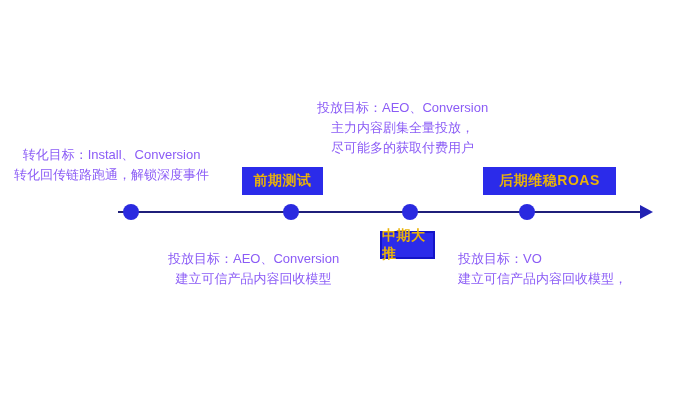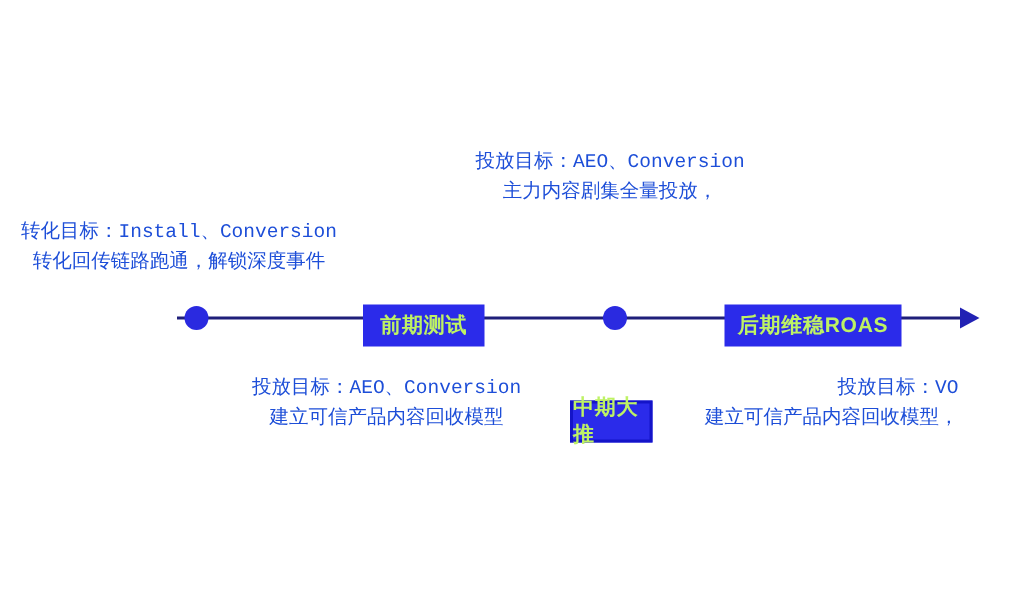--- a/index.html
+++ b/index.html
@@ -51,53 +51,51 @@
   }
   .milestone-dot.d0 { left: 123px; }
   .milestone-dot.d1 { left: 283px; }
   .milestone-dot.d2 { left: 402px; }
   .milestone-dot.d3 { left: 519px; }
 
   
   .phase-box {
     position: absolute;
     background: #2b2bea;
-    color: #bef264;
+    color: #eab308;
     font-size: 14px;
     font-weight: bold;
     letter-spacing: 0.5px;
     display: flex;
     align-items: center;
     justify-content: center;
     height: 28px;
     box-sizing: border-box;
-    margin-top: 36px;
   }
   .phase-box.p0 { left: 242px; top: 167px; width: 81px; }
   .phase-box.p1 {
     left: 380px; top: 231px; width: 55px;
     border: 2px solid #1414c8;
   }
-  .phase-box.p2 { left: 483px; top: 167px; width: 118px; }
+  .phase-box.p2 { left: 483px; top: 167px; width: 133px; }
 
   
   .note {
     position: absolute;
     font-size: 13px;
     line-height: 20px;
-    color: #1d4ed8;
+    color: #8b5cf6;
     white-space: nowrap;
-    font-family: Liberation Mono, monospace;
   }
   .note .line { display: block; }
 
   .note.n0 { left: 14px;  top: 145px; text-align: center; }
   .note.n1 { left: 317px; top: 98px;  text-align: center; }
   .note.n2 { left: 168px; top: 249px; text-align: center; }
-  .note.n3 { left: 470px; top: 249px; text-align: right; }
+  .note.n3 { left: 458px; top: 249px; text-align: left; }
 </style>
 </head>
 <body>
 
 <div id="canvas">
 
   <div class="timeline-line"></div>
   <div class="timeline-arrow"></div>
 
   <div class="milestone-dot d0"></div>
@@ -112,20 +110,21 @@
   <div class="phase-box p2">后期维稳ROAS</div>
 
   <div class="note n0">
     <span class="line">转化目标：Install、Conversion</span>
     <span class="line">转化回传链路跑通，解锁深度事件</span>
   </div>
 
   <div class="note n1">
     <span class="line">投放目标：AEO、Conversion</span>
     <span class="line">主力内容剧集全量投放，</span>
+    <span class="line">尽可能多的获取付费用户</span>
   </div>
 
   <div class="note n2">
     <span class="line">投放目标：AEO、Conversion</span>
     <span class="line">建立可信产品内容回收模型</span>
   </div>
 
   <div class="note n3">
     <span class="line">投放目标：VO</span>
     <span class="line">建立可信产品内容回收模型，</span>

